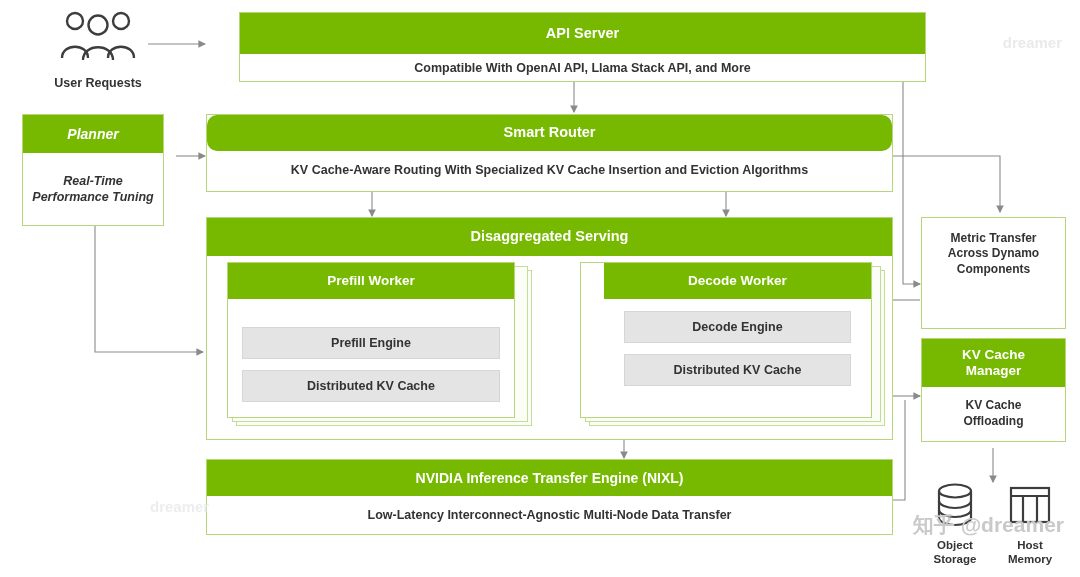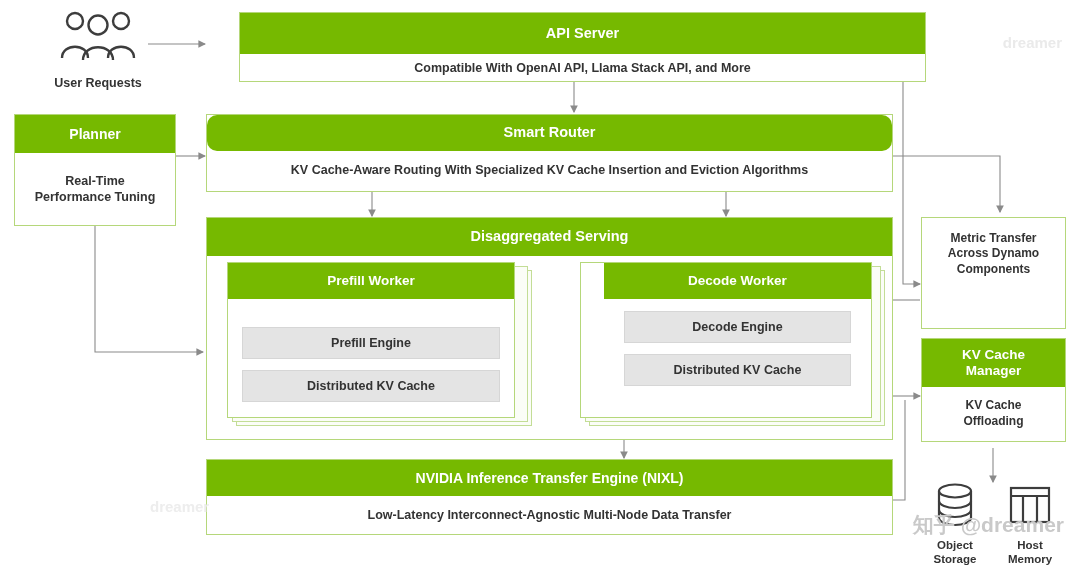--- a/index.html
+++ b/index.html
@@ -138,21 +138,21 @@
       <path d="M28 50 C28 33 58 33 58 50"></path>
     </g>
   </svg>
   <div class="ur-label">User Requests</div>
 
   <div class="block" style="left:206px; top:12px; width:687px; height:70px;margin-left:33px;">
     <div class="blk-head" style="height:41px; font-size:14.5px;">API Server</div>
     <div class="blk-body" style="height:28px; font-size:12.5px;">Compatible With OpenAI API, Llama Stack API, and More</div>
   </div>
 
-  <div class="block" style="left:14px; top:114px; width:162px; height:112px;">
+  <div class="block" style="left:22px; top:114px; width:142px; height:112px;font-style:italic;">
     <div class="blk-head" style="height:38px; font-size:14px;">Planner</div>
     <div class="blk-body" style="height:72px; font-size:12.5px; white-space:pre-line;">Real-Time
 Performance Tuning</div>
   </div>
 
   <div class="block" style="left:206px; top:114px; width:687px; height:78px;">
     <div class="blk-head" style="height:36px; font-size:14.5px;border-radius:10px;">Smart Router</div>
     <div class="blk-body" style="height:39px; font-size:12.5px;">KV Cache-Aware Routing With Specialized KV Cache Insertion and Eviction Algorithms</div>
   </div>
 

